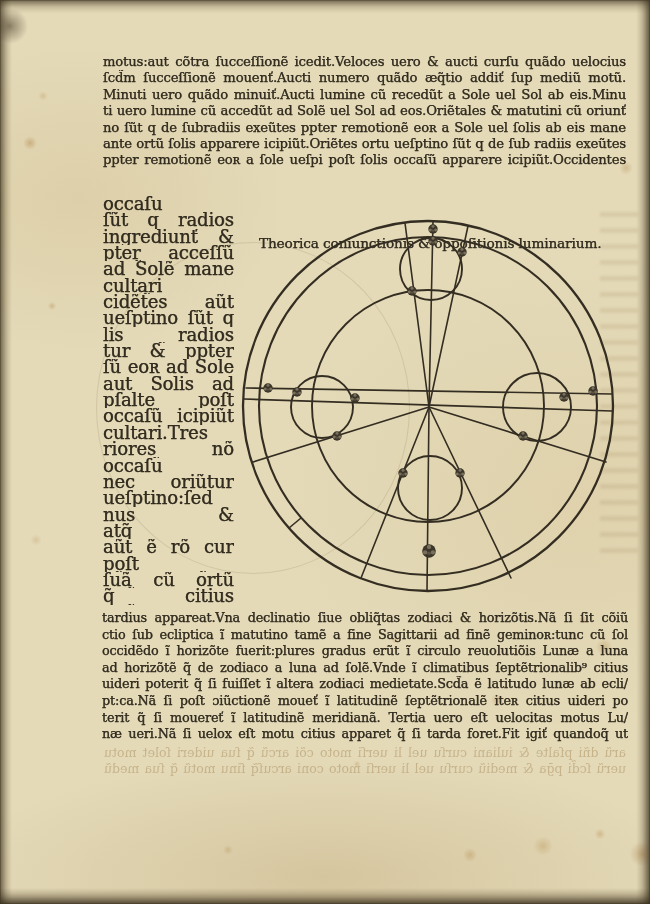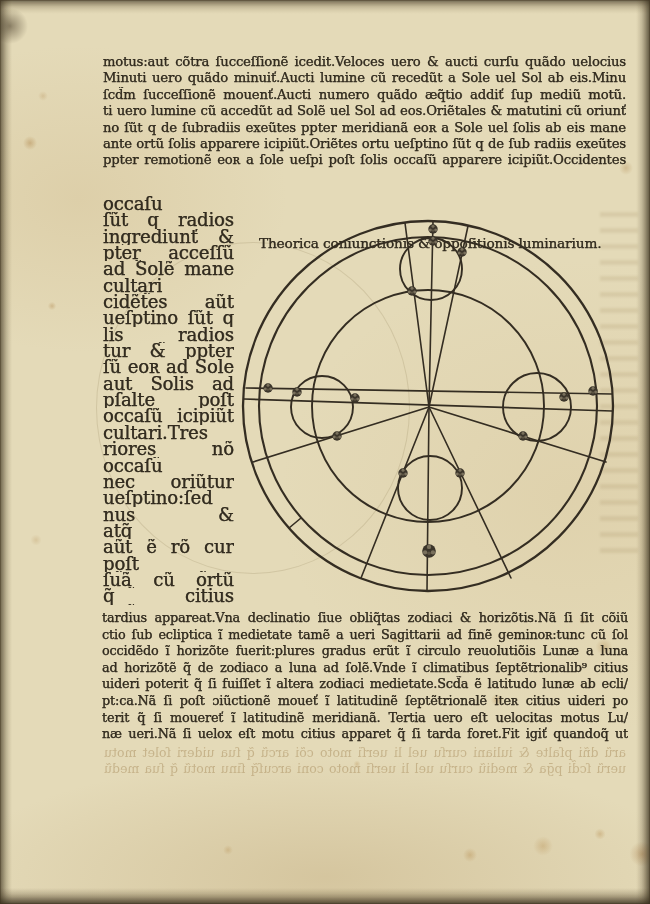--- a/index.html
+++ b/index.html
@@ -65,24 +65,24 @@
 </head>
 <body>
 
 <div class="page">
 
   <div class="ghost-circle"></div>
   <div class="margin-ghost"></div>
 
   <div class="txt top-block">
     <div class="line">motus:aut cõtra ſucceſſionẽ icedit.Veloces uero &amp; aucti curſu quãdo uelocius</div>
+    <div class="line">ſcd̃m ſucceſſionẽ mouenť.Aucti numero quãdo æq̃tio addiť ſup mediũ motũ.</div>
     <div class="line">Minuti uero quãdo minuiť.Aucti lumine cũ recedũt a Sole uel Sol ab eis.Minu</div>
-    <div class="line">ſcd̃m ſucceſſionẽ mouenť.Aucti numero quãdo æq̃tio addiť ſup mediũ motũ.</div>
     <div class="line">ti uero lumine cũ accedũt ad Solẽ uel Sol ad eos.Oriẽtales &amp; matutini cũ oriunť</div>
-    <div class="line">no ſũt q de ſubradiis exeũtes ppter meridianã eoʀ a Sole uel ſolis ab eis mane</div>
+    <div class="line">no ſũt q de ſubradiis exeũtes ppter remotionẽ eoʀ a Sole uel ſolis ab eis mane</div>
     <div class="line">ante ortũ ſolis apparere icipiũt.Oriẽtes ortu ueſptino ſũt q de ſub radiis exeũtes</div>
     <div class="line">ppter remotionẽ eoʀ a ſole ueſpi poſt ſolis occaſũ apparere icipiũt.Occidentes</div>
   </div>
 
   <div class="txt left-col">
     <div class="line">occaſu matutino</div>
     <div class="line">ſũt q radios Solis</div>
     <div class="line">ingrediunť &amp; p/</div>
     <div class="line">pter acceſſũ eorũ</div>
     <div class="line">ad Solẽ mane oc/</div>
@@ -162,21 +162,21 @@
       <use href="#rosette" x="403" y="473"></use>
       <use href="#rosette" x="460" y="473"></use>
       <g transform="translate(429,551) scale(1.45)">
         <use href="#rosette"></use>
       </g>
     </g>
   </svg>
 
   <div class="txt bottom-block">
     <div class="line">tardius appareat.Vna declinatio ſiue obliq̃tas zodiaci &amp; horizõtis.Nã ſi ſit cõiũ</div>
-    <div class="line">ctio ſub ecliptica ĩ medietate tamẽ a ueri Sagittarii ad finẽ geminoʀ:tunc cũ ſol</div>
+    <div class="line">ctio ſub ecliptica ĩ matutino tamẽ a fine Sagittarii ad finẽ geminoʀ:tunc cũ ſol</div>
     <div class="line">occidẽdo ĩ horizõte fuerit:plures gradus erũt ĩ circulo reuolutiõis Lunæ a luna</div>
     <div class="line">ad horizõtẽ q̃ de zodiaco a luna ad ſolẽ.Vnde ĩ climatibus ſeptẽtrionalib⁹ citius</div>
     <div class="line">uideri poterit q̃ ſi fuiſſet ĩ altera zodiaci medietate.Scd̃a ẽ latitudo lunæ ab ecli/</div>
     <div class="line">pt:ca.Nã ſi poſt ɔiũctionẽ moueť ĩ latitudinẽ ſeptẽtrionalẽ iteʀ citius uideri po</div>
     <div class="line">terit q̃ ſi mouereť ĩ latitudinẽ meridianã. Tertia uero eſt uelocitas motus Lu/</div>
     <div class="line">næ ueri.Nã ſi uelox eſt motu citius apparet q̃ ſi tarda foret.Fit igiť quandoq̃ ut</div>
   </div>
 
   <div class="show-through">
     <div>arũ dñi pſalte &amp; iuliani curſu uel li uerſi moto cõi arcũ q̃ ſua uideri ſolet motu</div>

